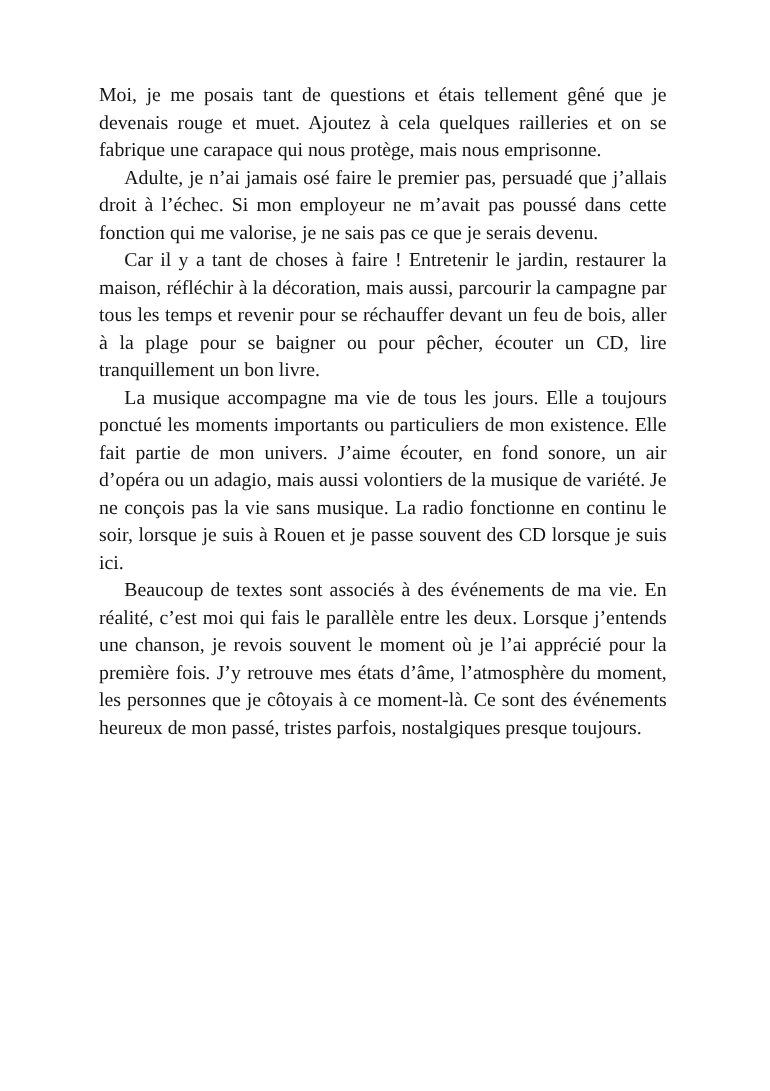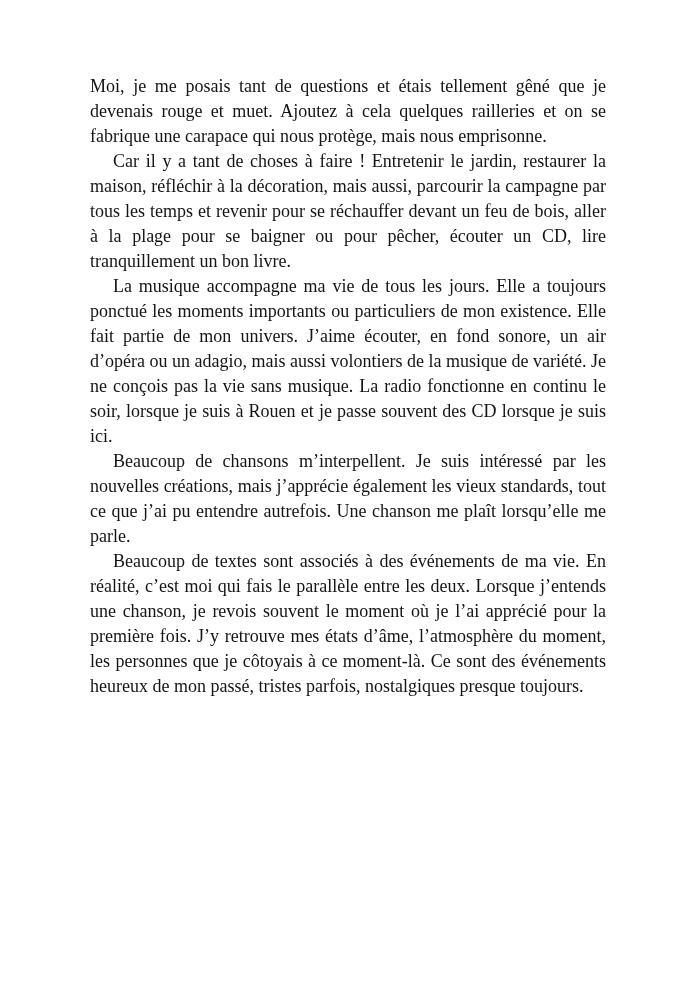--- a/index.html
+++ b/index.html
@@ -43,19 +43,19 @@
       line-height: 22px;
       color: #141414;
     }
   </style>
 </head>
 <body>
 
 <div class="book-page">
   <div class="text-block">
     <p class="continuation">Moi, je me posais tant de questions et étais tellement gêné que je devenais rouge et muet. Ajoutez à cela quelques railleries et on se fabrique une carapace qui nous protège, mais nous emprisonne.</p>
+    <p class="indented">Adulte, je n’ai jamais osé faire le premier pas, persuadé que j’allais droit à l’échec. Si mon employeur ne m’avait pas poussé dans cette fonction qui me valorise, je ne sais pas ce que je serais devenu.</p>
     <p class="indented">Car il y a tant de choses à faire ! Entretenir le jardin, restaurer la maison, réfléchir à la décoration, mais aussi, parcourir la campagne par tous les temps et revenir pour se réchauffer devant un feu de bois, aller à la plage pour se baigner ou pour pêcher, écouter un CD, lire tranquillement un bon livre.</p>
     <p class="indented">La musique accompagne ma vie de tous les jours. Elle a toujours ponctué les moments importants ou particuliers de mon existence. Elle fait partie de mon univers. J’aime écouter, en fond sonore, un air d’opéra ou un adagio, mais aussi volontiers de la musique de variété. Je ne conçois pas la vie sans musique. La radio fonctionne en continu le soir, lorsque je suis à Rouen et je passe souvent des CD lorsque je suis ici.</p>
-    <p class="indented">Beaucoup de chansons m’interpellent. Je suis intéressé par les nouvelles créations, mais j’apprécie également les vieux standards, tout ce que j’ai pu entendre autrefois. Une chanson me plaît lorsqu’elle me parle.</p>
     <p class="indented">Beaucoup de textes sont associés à des événements de ma vie. En réalité, c’est moi qui fais le parallèle entre les deux. Lorsque j’entends une chanson, je revois souvent le moment où je l’ai apprécié pour la première fois. J’y retrouve mes états d’âme, l’atmosphère du moment, les personnes que je côtoyais à ce moment-là. Ce sont des événements heureux de mon passé, tristes parfois, nostalgiques presque toujours.</p>
   </div>
   <div class="page-number">8</div>
 </div>
 
 </body></html>

